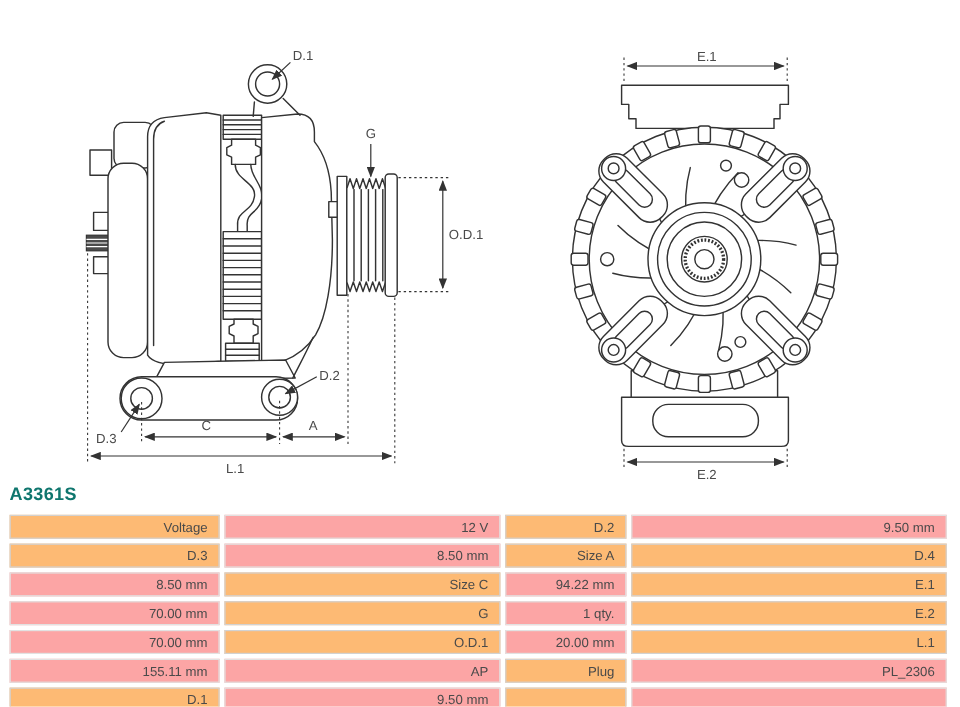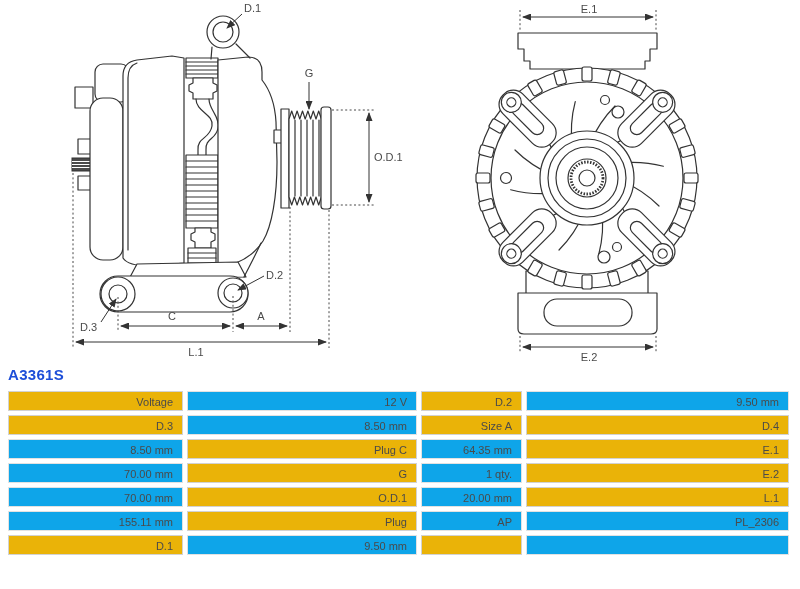--- a/index.html
+++ b/index.html
@@ -1,23 +1,23 @@
 <!DOCTYPE html>
 <html><head>
 <meta charset="utf-8">
 <style>
   html,body{margin:0;padding:0;background:#fff;}
   body{width:800px;height:589px;position:relative;font-family:"Liberation Sans",sans-serif;}
-  .stage{position:absolute;inset:0;background:#fff;overflow:hidden;}
+  .stage{position:absolute;inset:0;background:#fff;overflow:hidden;margin-top:38px;}
   svg.diagram{position:absolute;top:0;left:0;display:block;}
-  .part-number{position:absolute;left:8px;top:366px;margin:0;font-size:15px;font-weight:bold;color:#1d4ed8;letter-spacing:.3px;}
+  .part-number{position:absolute;left:8px;top:366px;margin:0;font-size:15px;font-weight:bold;color:#0f766e;letter-spacing:.3px;}
   .spec-table{position:absolute;left:8px;top:391px;display:grid;grid-template-columns:175px 230px 101px 263px;gap:4px;}
   .cell{height:20px;line-height:18px;box-sizing:border-box;font-size:11px;color:#4a4a4a;text-align:right;padding:1px 9px 0 4px;white-space:nowrap;overflow:hidden;}
-  .cell.label{background:#eab308;border:1px solid #d2d2d2;}
-  .cell.value{background:#0ea5e9;border:1px solid #e2e2e2;}
+  .cell.label{background:#fdba74;border:1px solid #d2d2d2;}
+  .cell.value{background:#fca5a5;border:1px solid #e2e2e2;}
   
   .ln{fill:none;stroke:#333;stroke-width:1.2;stroke-linejoin:round;stroke-linecap:round;}
   .fw{fill:#fff;stroke:#333;stroke-width:1.2;stroke-linejoin:round;}
   .dim{fill:none;stroke:#333;stroke-width:1;}
   .dot{fill:none;stroke:#333;stroke-width:.9;stroke-dasharray:2 2.4;}
   .lbl{font-size:11px;fill:#4a4a4a;font-family:"Liberation Sans",sans-serif;}
 </style>
 </head>
 <body>
 
@@ -233,37 +233,37 @@
     <div class="cell label">D.2</div>
     <div class="cell value">9.50 mm</div>
 
     <div class="cell label">D.3</div>
     <div class="cell value">8.50 mm</div>
 
     <div class="cell label">Size A</div>
     <div class="cell label">D.4</div>
     <div class="cell value">8.50 mm</div>
 
-    <div class="cell label">Plug C</div>
-    <div class="cell value">64.35 mm</div>
+    <div class="cell label">Size C</div>
+    <div class="cell value">94.22 mm</div>
     <div class="cell label">E.1</div>
     <div class="cell value">70.00 mm</div>
 
     <div class="cell label">G</div>
     <div class="cell value">1 qty.</div>
     <div class="cell label">E.2</div>
     <div class="cell value">70.00 mm</div>
 
     <div class="cell label">O.D.1</div>
     <div class="cell value">20.00 mm</div>
     <div class="cell label">L.1</div>
     <div class="cell value">155.11 mm</div>
 
+    <div class="cell value">AP</div>
     <div class="cell label">Plug</div>
-    <div class="cell value">AP</div>
     <div class="cell value">PL_2306</div>
 
     <div class="cell label">D.1</div>
     <div class="cell value">9.50 mm</div>
     <div class="cell label"></div>
     <div class="cell value"></div>
   </div>
 </div>
 
 </body></html>

